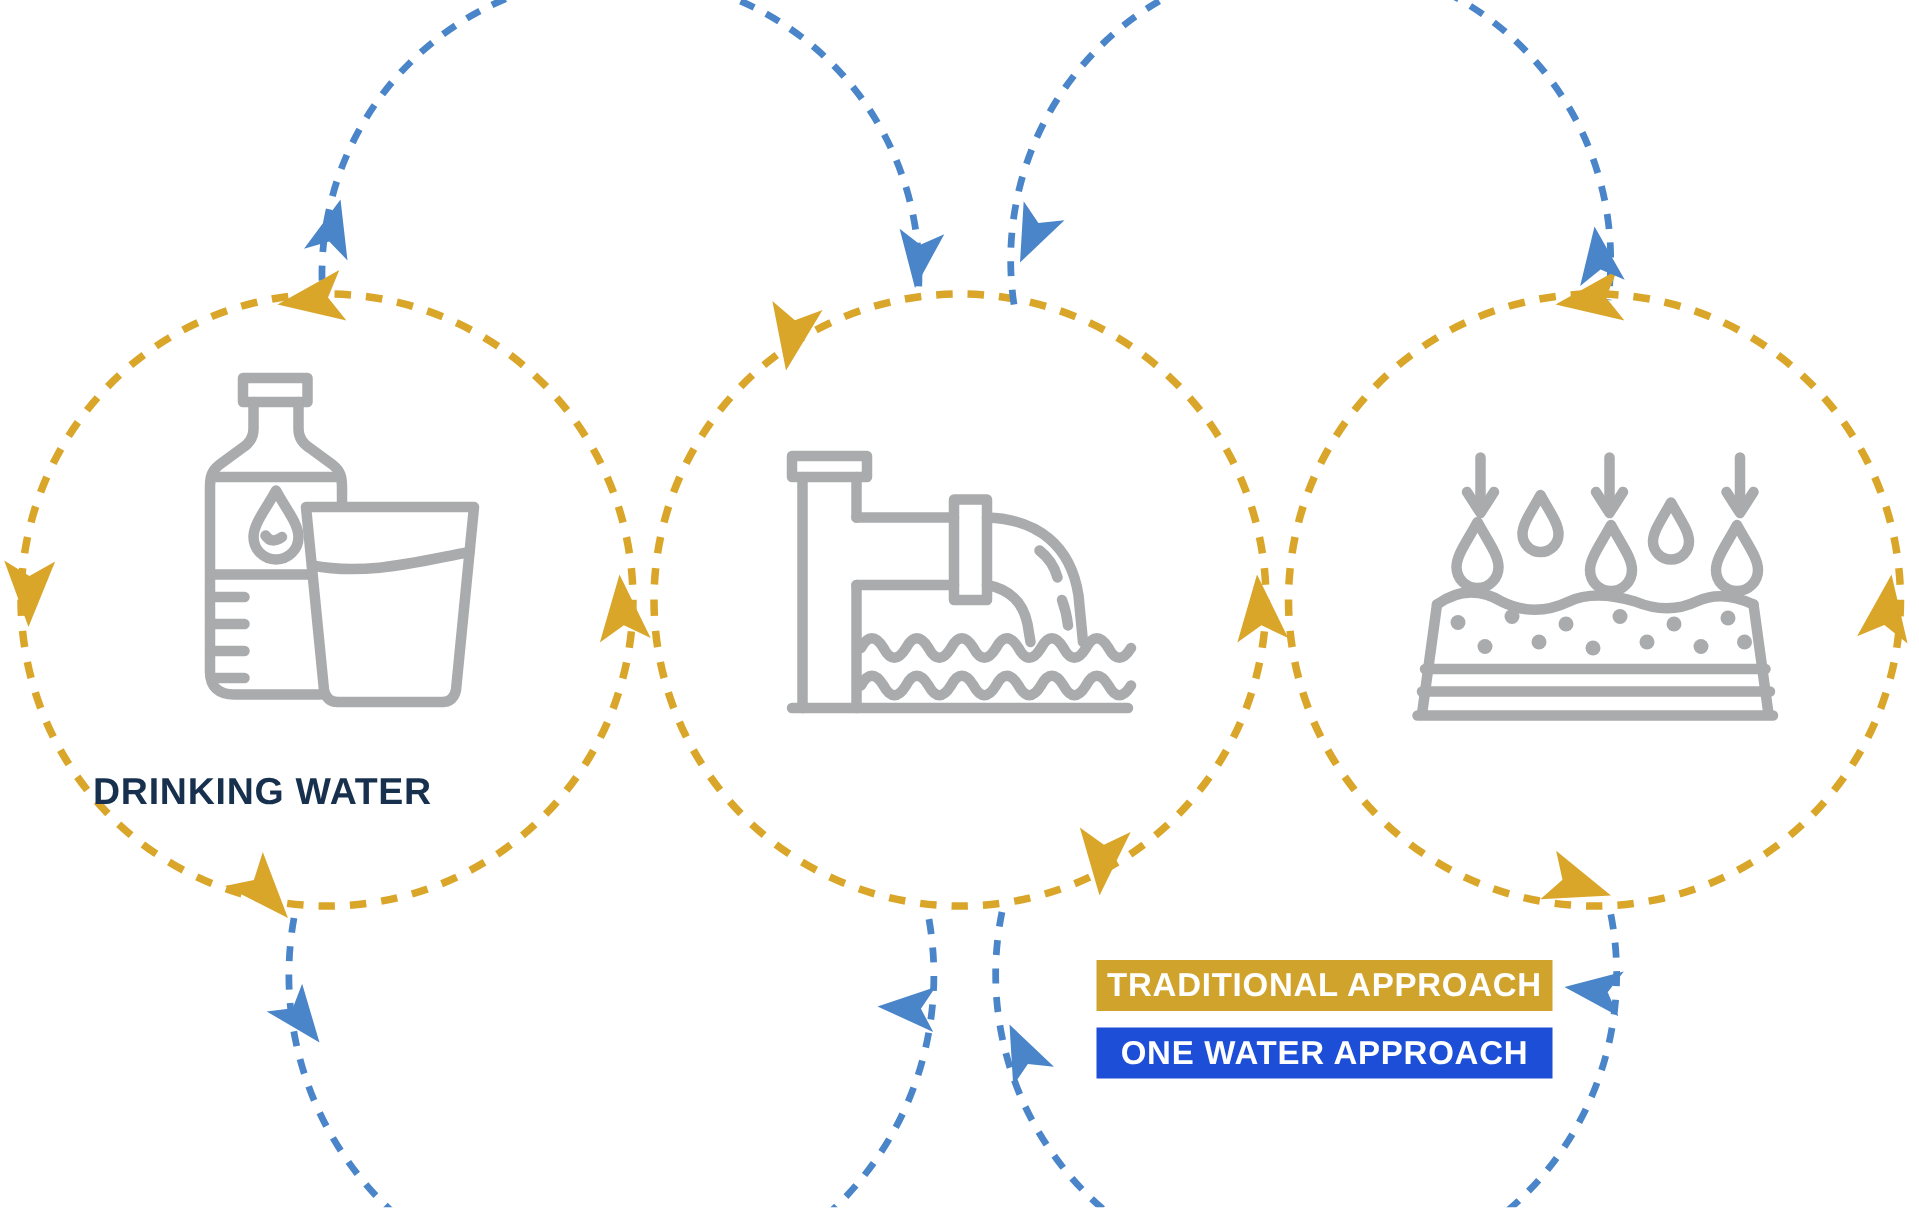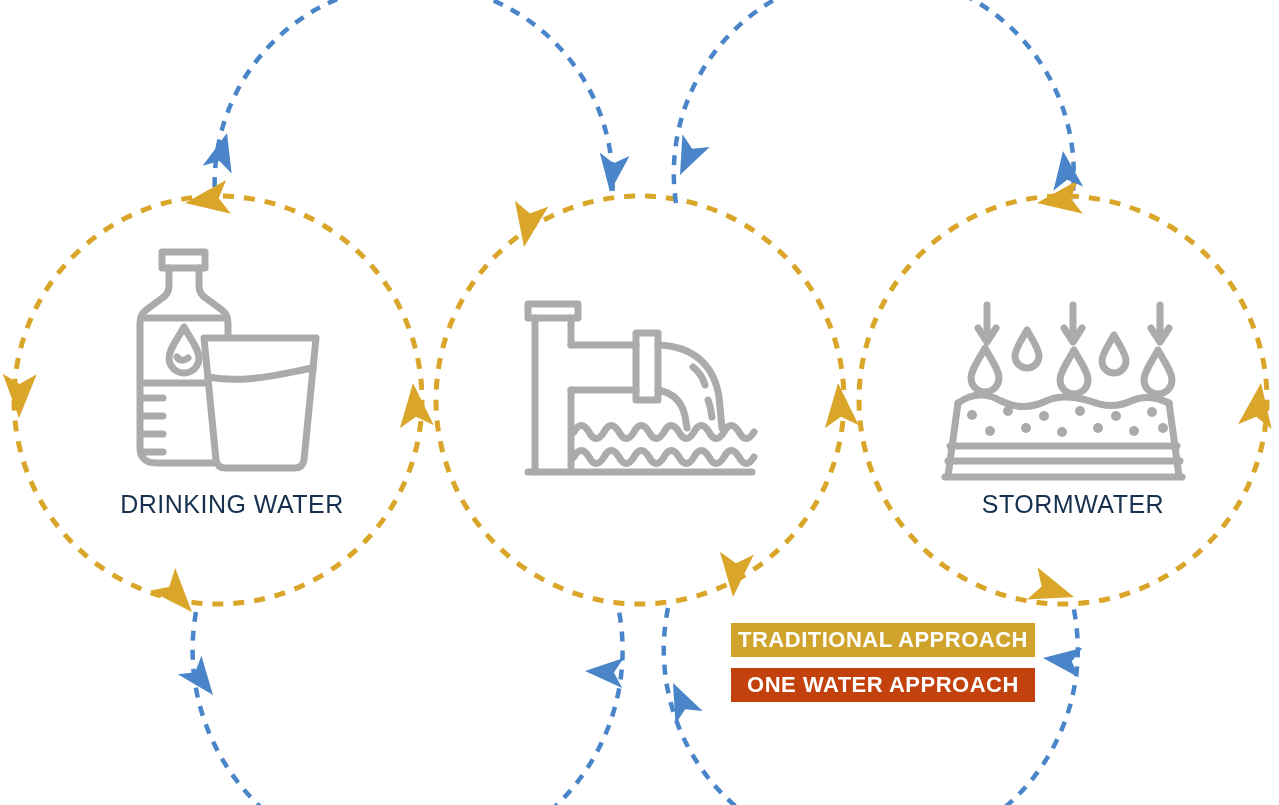--- a/index.html
+++ b/index.html
@@ -12,30 +12,30 @@
   }
   svg{position:absolute;left:0;top:0;}
   .yellow-circle{fill:none;stroke:#D9A62A;stroke-width:5;stroke-dasharray:11 10;}
   .blue-arc{fill:none;stroke:#4985C8;stroke-width:4.5;stroke-dasharray:10 9;}
   .yellow-arrow{fill:#D9A62A;stroke:none;}
   .blue-arrow{fill:#4985C8;stroke:none;}
   .icon{stroke:#A9ABAD;stroke-width:7;fill:none;stroke-linejoin:round;stroke-linecap:round;}
   .icon-fill{fill:#A9ABAD;stroke:none;}
   .icon-white{fill:#ffffff;stroke:#A9ABAD;stroke-width:7;stroke-linejoin:round;stroke-linecap:round;}
   .sys-label{
-    position:absolute;width:340px;text-align:center;
-    color:#16304D;font-size:25px;font-weight:400;letter-spacing:0.5px;
+    position:absolute;width:340px;text-align:left;
+    color:#16304D;font-size:25px;font-weight:700;letter-spacing:0.5px;margin-top:24px;
   }
   .legend{position:absolute;left:731px;top:623px;width:304px;}
   .legend-item{
     width:304px;height:34px;margin-bottom:11px;
     display:flex;align-items:center;justify-content:center;
     color:#ffffff;font-size:22px;font-weight:700;letter-spacing:0.5px;
   }
-  .legend-traditional{background:#D0A32C;}
+  .legend-traditional{background:#D0A32C;margin-top:17px;}
   .legend-onewater{background:#4E86C6;}
 </style>
 </head>
 <body>
 
 <div class="stage">
 
   <svg width="1279" height="805" viewBox="0 0 1279 805">
 
     <g>
@@ -158,20 +158,19 @@
         <circle class="icon-fill" cx="1163" cy="428" r="5"></circle>
       </g>
 
       <path class="icon" d="M950 446 H1177"></path>
       <path class="icon" d="M948 461 H1180"></path>
       <path class="icon" d="M945 477 H1182"></path>
     </g>
   </svg>
 
   <div class="sys-label" style="left:62px;top:490px;">DRINKING WATER</div>
-  <div class="sys-label" style="left:903px;top:490px;">STORMWATER</div>
 
   <div class="legend">
     <div class="legend-item legend-traditional" style="background: rgb(208, 163, 44);">TRADITIONAL APPROACH</div>
-    <div class="legend-item legend-onewater" style="background: #c2410c; text-align: right;">ONE WATER APPROACH</div>
+    <div class="legend-item legend-onewater" style="background: #1d4ed8; text-align: right;">ONE WATER APPROACH</div>
   </div>
 
 </div>
 
 </body></html>

